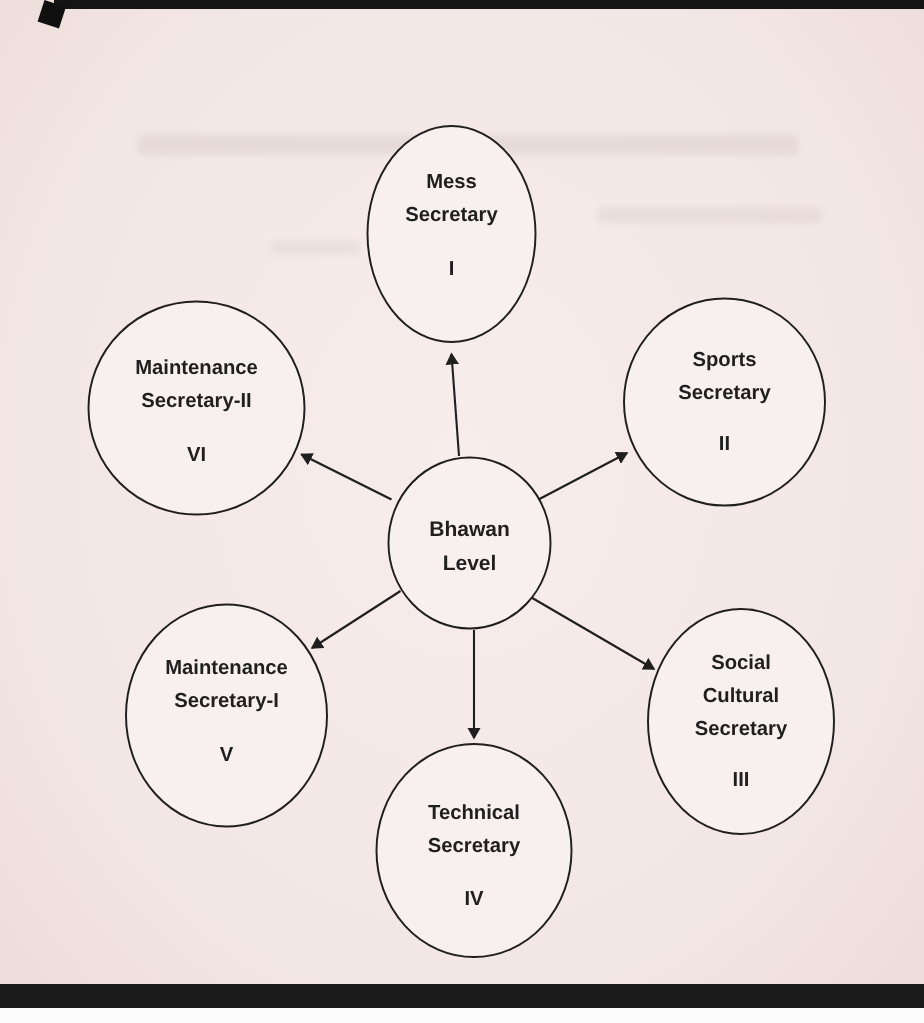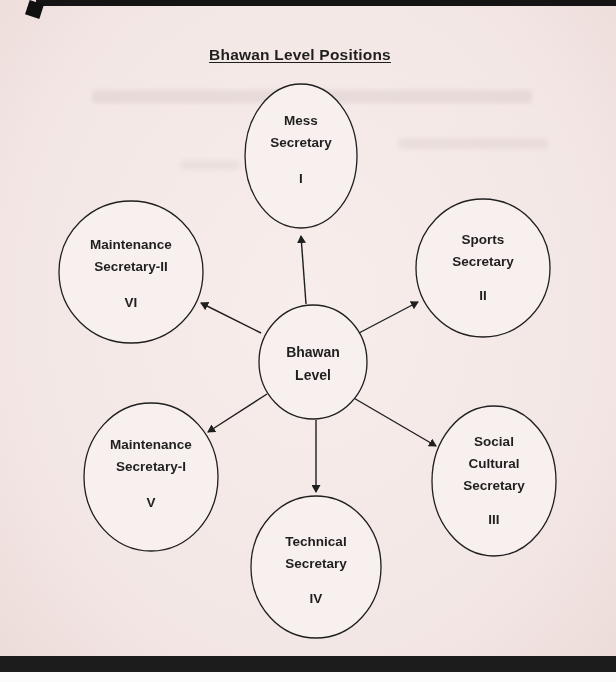--- a/index.html
+++ b/index.html
@@ -76,21 +76,20 @@
 <div class="page">
 
   <div class="scan-top-line"></div>
   <div class="scan-corner-mark"></div>
   <div class="scan-ghost ghost-1"></div>
   <div class="scan-ghost ghost-2"></div>
   <div class="scan-ghost ghost-3"></div>
   <div class="scan-bottom-band"></div>
   <div class="scan-bottom-white"></div>
 
-  <div class="title">Bhawan Level Positions</div>
 
   <svg class="diagram" width="616" height="682" viewBox="0 0 616 682">
     <defs>
       <marker id="arrow" markerWidth="9" markerHeight="9" refX="7" refY="4.5" orient="auto" markerUnits="userSpaceOnUse">
         <path class="arrowhead" d="M0,0 L8,4.5 L0,9 z"></path>
       </marker>
     </defs>
 
     <line class="arrow" x1="306" y1="304" x2="301" y2="236" marker-end="url(#arrow)"></line>
     <line class="arrow" x1="359" y1="333" x2="418" y2="302" marker-end="url(#arrow)"></line>

